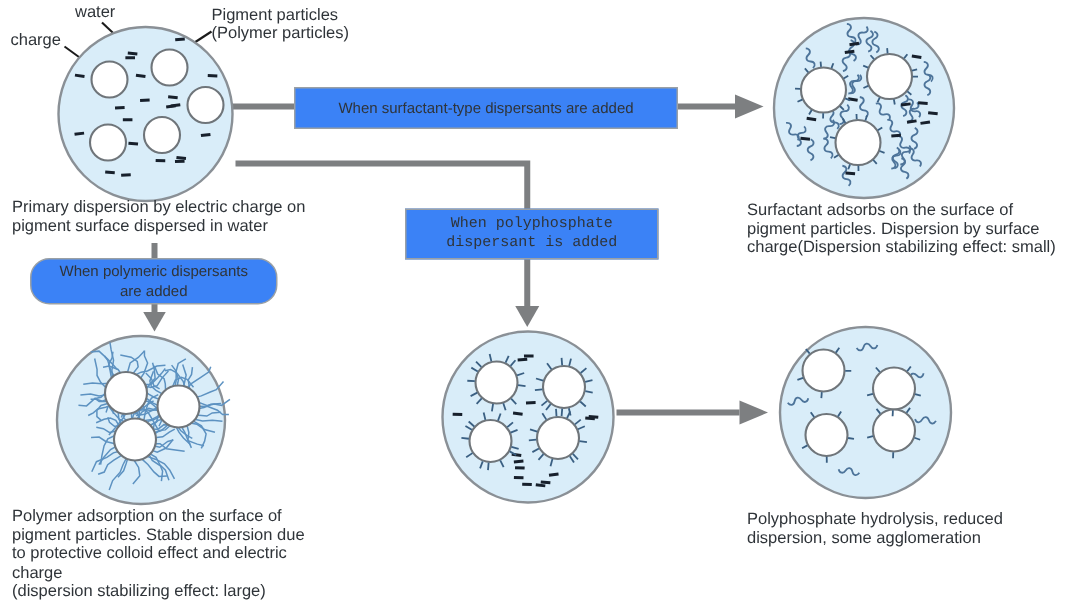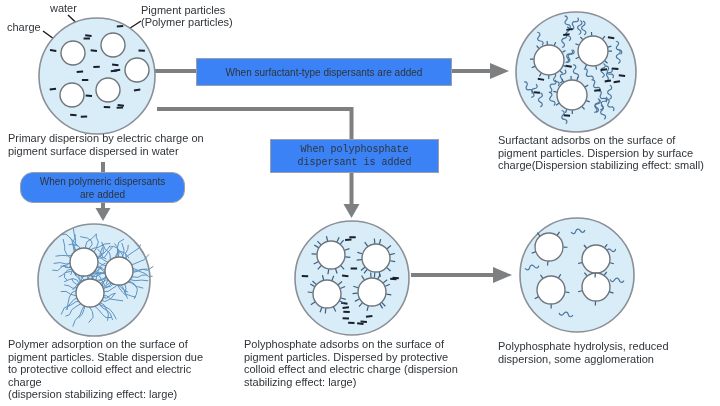--- a/index.html
+++ b/index.html
@@ -368,19 +368,15 @@
   <div class="txt" style="left:8px;top:132px;width:250px;">Primary dispersion by electric charge on
 pigment surface dispersed in water</div>
   <div class="txt" style="left:498px;top:134px;width:234px;">Surfactant adsorbs on the surface of
 pigment particles. Dispersion by surface
 charge(Dispersion stabilizing effect: small)</div>
   <div class="txt" style="left:8px;top:338px;width:250px;">Polymer adsorption on the surface of
 pigment particles. Stable dispersion due
 to protective colloid effect and electric
 charge
 (dispersion stabilizing effect: large)</div>
-  <div class="txt" style="left:244px;top:338px;width:256px;">Polyphosphate adsorbs on the surface of
-pigment particles. Dispersed by protective
-colloid effect and electric charge (dispersion
-stabilizing effect: large)</div>
   <div class="txt" style="left:498px;top:340px;width:234px;">Polyphosphate hydrolysis, reduced
 dispersion, some agglomeration</div>
 </div>
 
 </body></html>

